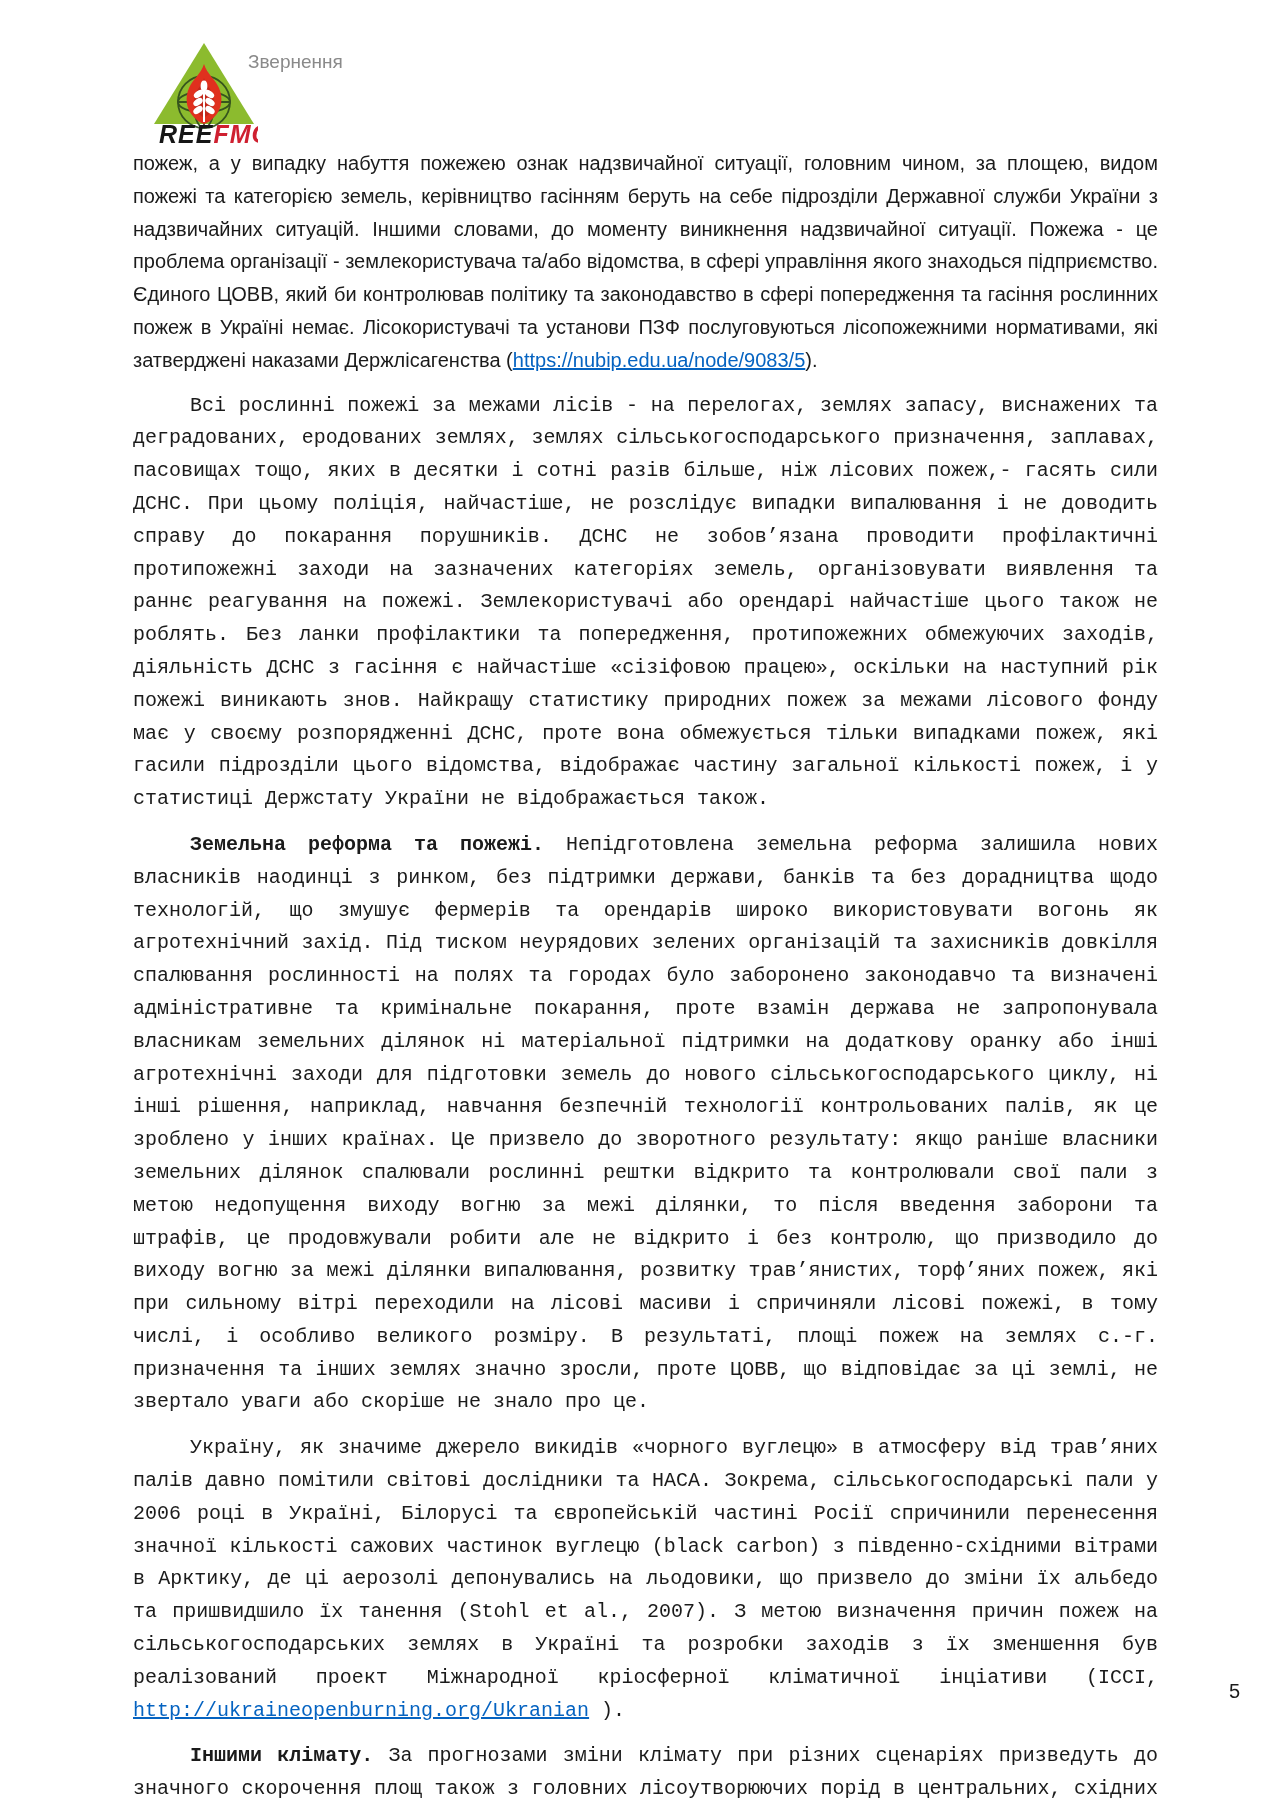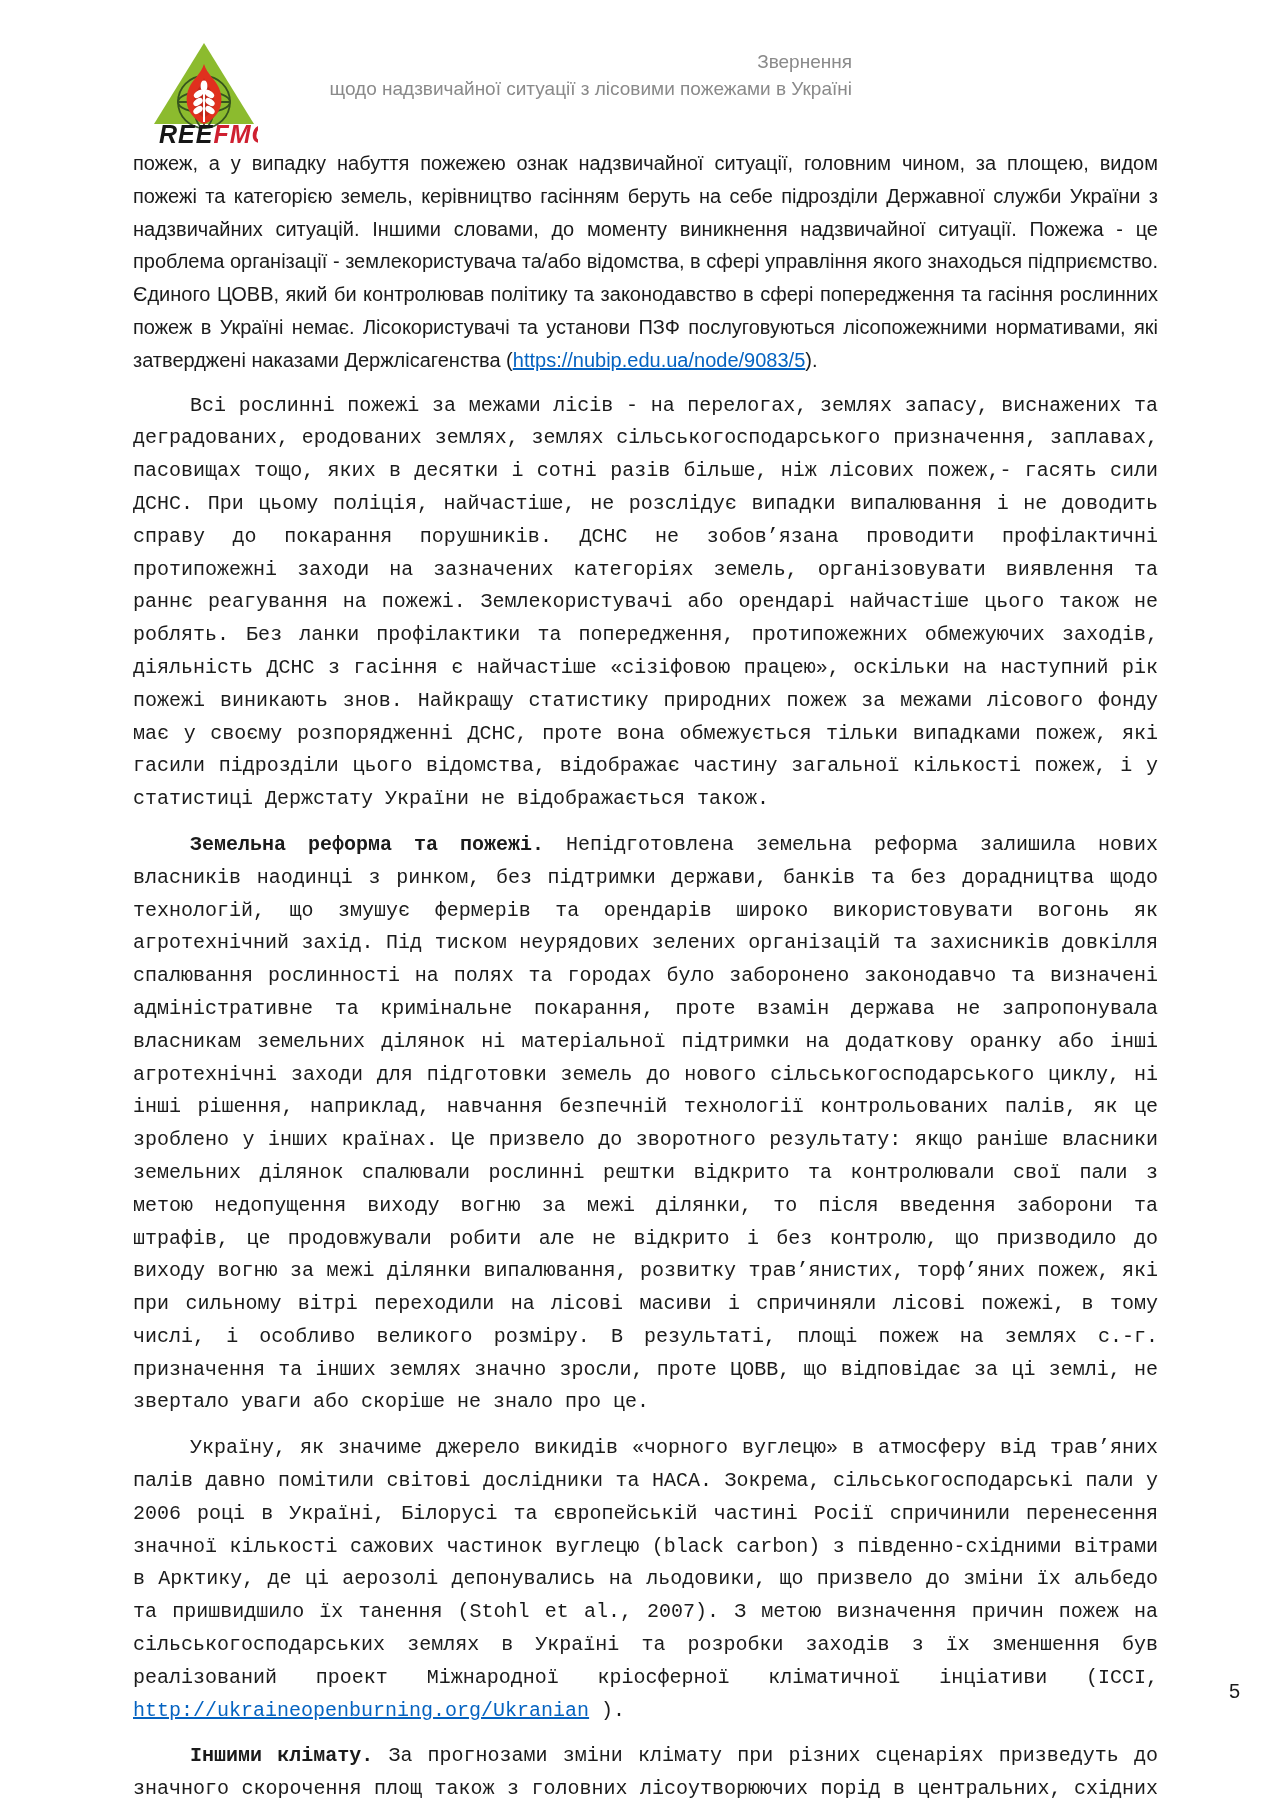--- a/index.html
+++ b/index.html
@@ -21,21 +21,21 @@
     left: 150px;
     top: 40px;
     width: 108px;
     height: 108px;
   }
   .header-text {
     position: absolute;
     left: 248px;
     top: 48px;
     width: 604px;
-    text-align: right;
+    text-align: left;
     color: #8a8a8a;
     font-size: 19px;
     line-height: 27px;
     font-weight: 400;
   }
   
   .content {
     position: absolute;
     left: 133px;
     top: 147px;
@@ -102,21 +102,20 @@
       <ellipse cx="54" cy="46" rx="2.4" ry="4.6"></ellipse>
     </g>
 
     <text x="9" y="103" font-family="Liberation Sans, sans-serif" font-size="25" font-weight="bold" font-style="italic" letter-spacing="1">
       <tspan fill="#161616">REE</tspan><tspan fill="#cf2030">FMC</tspan>
     </text>
   </svg>
 
   <div class="header-text">
     <div>Звернення</div>
-    <div>щодо надзвичайної ситуації з лісовими пожежами в Україні</div>
   </div>
 
   <div class="content">
 
     <p><span>пожеж, а у випадку набуття пожежею ознак надзвичайної ситуації, головним чином, за площею, видом пожежі та категорією земель, керівництво гасінням беруть на себе підрозділи Державної служби України з надзвичайних ситуацій. Іншими словами, до моменту виникнення надзвичайної ситуації. Пожежа  - це проблема організації - землекористувача та/або відомства, в сфері управління якого знаходься підприємство. Єдиного ЦОВВ, який би контролював політику та законодавство в сфері попередження та гасіння рослинних пожеж в Україні немає. Лісокористувачі та установи ПЗФ послуговуються лісопожежними нормативами, які затверджені наказами Держлісагенства (</span><a class="doc-link">https://nubip.edu.ua/node/9083/5</a><span>).</span></p>
 
     <p class="indent"><span>Всі рослинні пожежі за межами лісів - на перелогах, землях запасу, виснажених та деградованих, еродованих землях, землях сільськогосподарського призначення, заплавах, пасовищах тощо, яких в десятки і сотні разів більше, ніж лісових пожеж,- гасять сили ДСНС. При цьому поліція, найчастіше, не розслідує випадки випалювання і не доводить справу до покарання порушників. ДСНС не зобов’язана проводити профілактичні протипожежні заходи на зазначених категоріях земель, організовувати виявлення та раннє реагування на пожежі. Землекористувачі або орендарі найчастіше цього також не роблять. Без ланки профілактики та попередження, протипожежних обмежуючих заходів, діяльність ДСНС з гасіння є найчастіше «сізіфовою працею», оскільки на наступний рік пожежі виникають знов. Найкращу статистику природних пожеж за межами лісового фонду має у своєму розпорядженні ДСНС, проте вона обмежується тільки випадками пожеж, які гасили підрозділи цього відомства, відображає частину загальної кількості пожеж, і у статистиці Держстату України не відображається також.</span></p>
 
     <p class="indent"><span class="bold-lead">Земельна реформа та пожежі.</span><span> Непідготовлена земельна реформа залишила нових власників наодинці з ринком, без підтримки держави, банків та без дорадництва щодо технологій, що змушує фермерів та орендарів широко використовувати вогонь як агротехнічний захід. Під тиском неурядових зелених організацій та захисників довкілля спалювання рослинності на полях та городах було заборонено законодавчо та визначені адміністративне та кримінальне покарання, проте взамін держава не запропонувала власникам земельних ділянок ні матеріальної підтримки на додаткову оранку або інші агротехнічні заходи для підготовки земель до нового сільськогосподарського циклу, ні інші рішення, наприклад, навчання безпечній технології контрольованих палів, як це зроблено у інших країнах. Це призвело до зворотного результату: якщо раніше власники земельних ділянок спалювали рослинні рештки відкрито та контролювали свої пали з метою недопущення виходу вогню за межі ділянки, то після введення заборони та штрафів, це продовжували робити але не відкрито і без контролю, що призводило до виходу вогню за межі ділянки випалювання, розвитку трав’янистих, торф’яних пожеж, які при сильному вітрі переходили на лісові масиви і спричиняли лісові пожежі, в тому числі, і особливо великого розміру.  В результаті, площі пожеж на землях с.-г. призначення та інших землях значно зросли, проте ЦОВВ, що відповідає за ці землі, не звертало уваги або скоріше не знало про це.</span></p>
 

